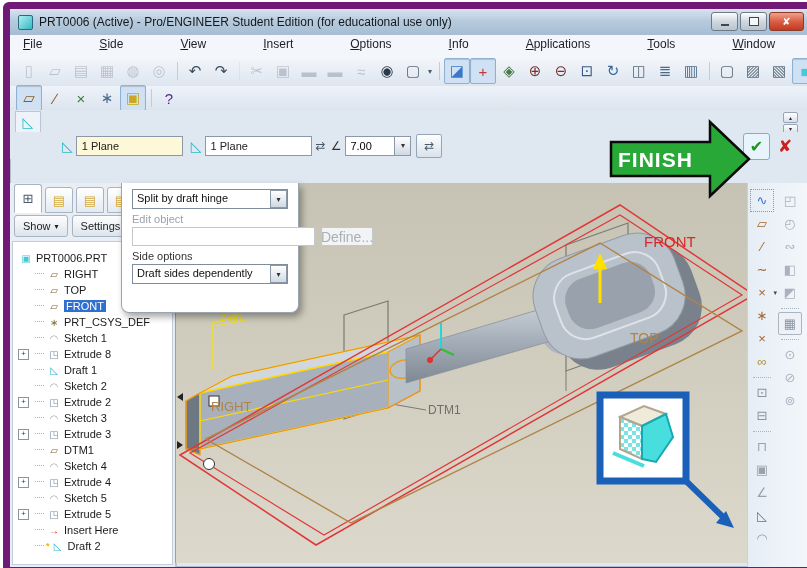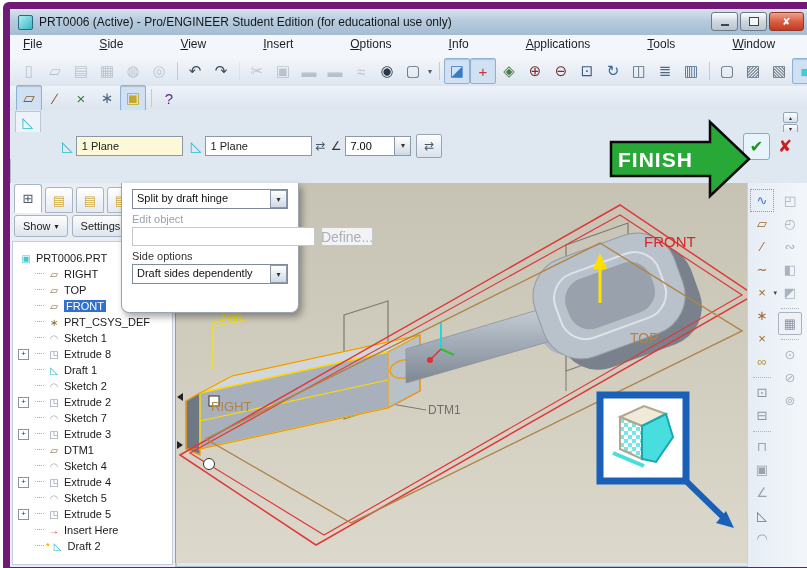--- a/index.html
+++ b/index.html
@@ -320,21 +320,21 @@
             <span class="t-badge"></span>
             <span class="t-ico" style="color: rgb(122, 138, 160);">◳</span>
             <span class="t-lab">Extrude 2</span>
           </div>
 
           <div class="trow">
 
             <span class="stub"></span>
             <span class="t-badge"></span>
             <span class="t-ico" style="color: rgb(152, 160, 168);">◠</span>
-            <span class="t-lab">Sketch 7</span>
+            <span class="t-lab">Sketch 3</span>
           </div>
 
           <div class="trow plus">
             <span class="t-plus"></span>
             <span class="stub"></span>
             <span class="t-badge"></span>
             <span class="t-ico" style="color: rgb(122, 138, 160);">◳</span>
             <span class="t-lab">Extrude 3</span>
           </div>
 

